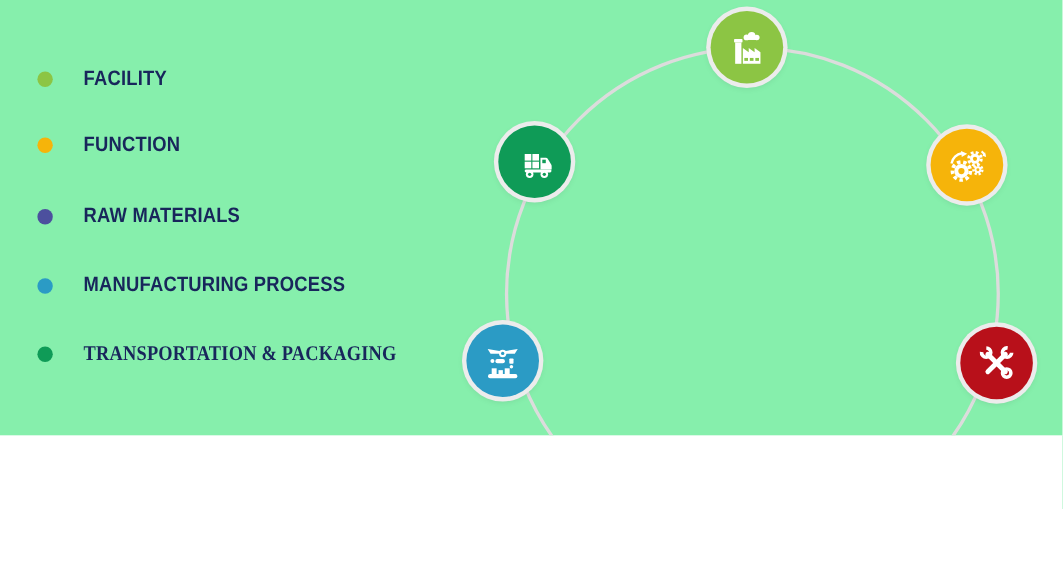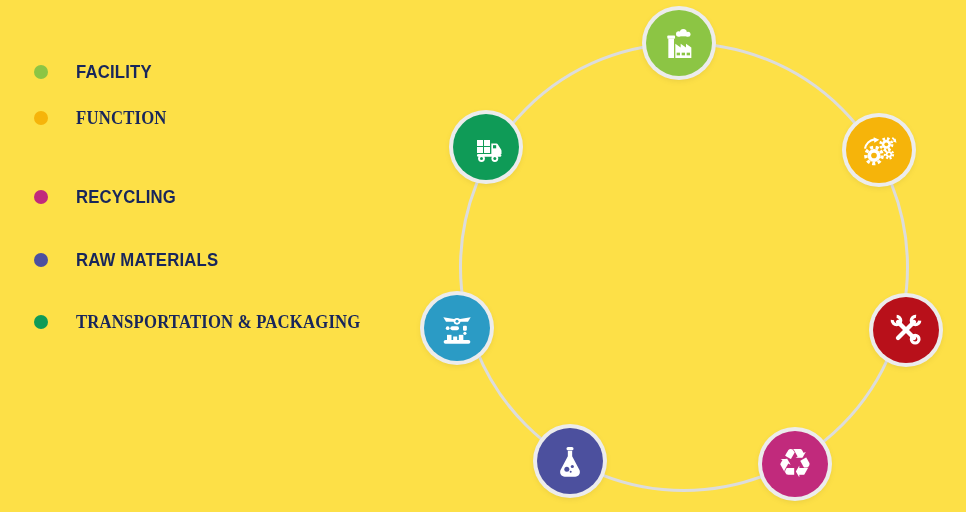--- a/index.html
+++ b/index.html
@@ -1,23 +1,23 @@
 <!DOCTYPE html>
 <html><head>
 <meta charset="utf-8">
 <style>
   html,body{margin:0;padding:0;background:#fff;}
-  .page{position:relative;width:966px;height:512px;background:#fde047;overflow:hidden;
+  .page{position:relative;width:966px;height:396px;background:#86efac;overflow:hidden;
         font-family:"Liberation Sans","DejaVu Sans",sans-serif;}
 
   
   .legend{position:absolute;left:0;top:0;width:420px;height:512px;}
   .legend-item{position:absolute;left:34px;display:flex;align-items:center;height:24px;}
   .legend-item:nth-child(1){top:60px;}
-  .legend-item:nth-child(2){top:106px;font-family:Liberation Serif, serif;}
+  .legend-item:nth-child(2){top:120px;}
   .legend-item:nth-child(3){top:185px;}
   .legend-item:nth-child(4){top:248px;}
   .legend-item:nth-child(5){top:310px;font-family:Liberation Serif, serif;}
   .legend-item:nth-child(6){top:373px;}
   .legend-item:nth-child(7){top:436px;flex-direction:column;}
   .dot{width:14px;height:14px;border-radius:50%;background:var(--c);flex:0 0 14px;}
   .legend-label{display:inline-block;margin-left:28px;font-size:19px;font-weight:700;
         letter-spacing:.2px;transform:scaleX(.88);transform-origin:left center;white-space:nowrap;}
 
   
@@ -52,27 +52,27 @@
 
   <div class="legend">
     <div class="legend-item" style="--c: #8CC544;">
       <span class="dot"></span>
       <span class="legend-label" style="color: rgb(24, 38, 91);">FACILITY</span>
     </div>
     <div class="legend-item" style="--c: #F6B40A;">
       <span class="dot"></span>
       <span class="legend-label" style="color: rgb(24, 38, 91);">FUNCTION</span>
     </div>
-    <div class="legend-item" style="--c: #C12A7C;">
-      <span class="dot"></span>
-      <span class="legend-label" style="color: rgb(24, 38, 91);">RECYCLING</span>
-    </div>
     <div class="legend-item" style="--c: #4C509E;">
       <span class="dot"></span>
       <span class="legend-label" style="color: rgb(24, 38, 91);">RAW MATERIALS</span>
+    </div>
+    <div class="legend-item" style="--c: #2B9BC5;">
+      <span class="dot"></span>
+      <span class="legend-label" style="color: rgb(24, 38, 91);">MANUFACTURING PROCESS</span>
     </div>
     <div class="legend-item" style="--c: #0F9B57;">
       <span class="dot"></span>
       <span class="legend-label" style="color: rgb(24, 38, 91);">TRANSPORTATION &amp; PACKAGING</span>
     </div>
   </div>
 
   <div class="ring" style="border-color: rgb(220, 220, 220);"></div>
 
 

